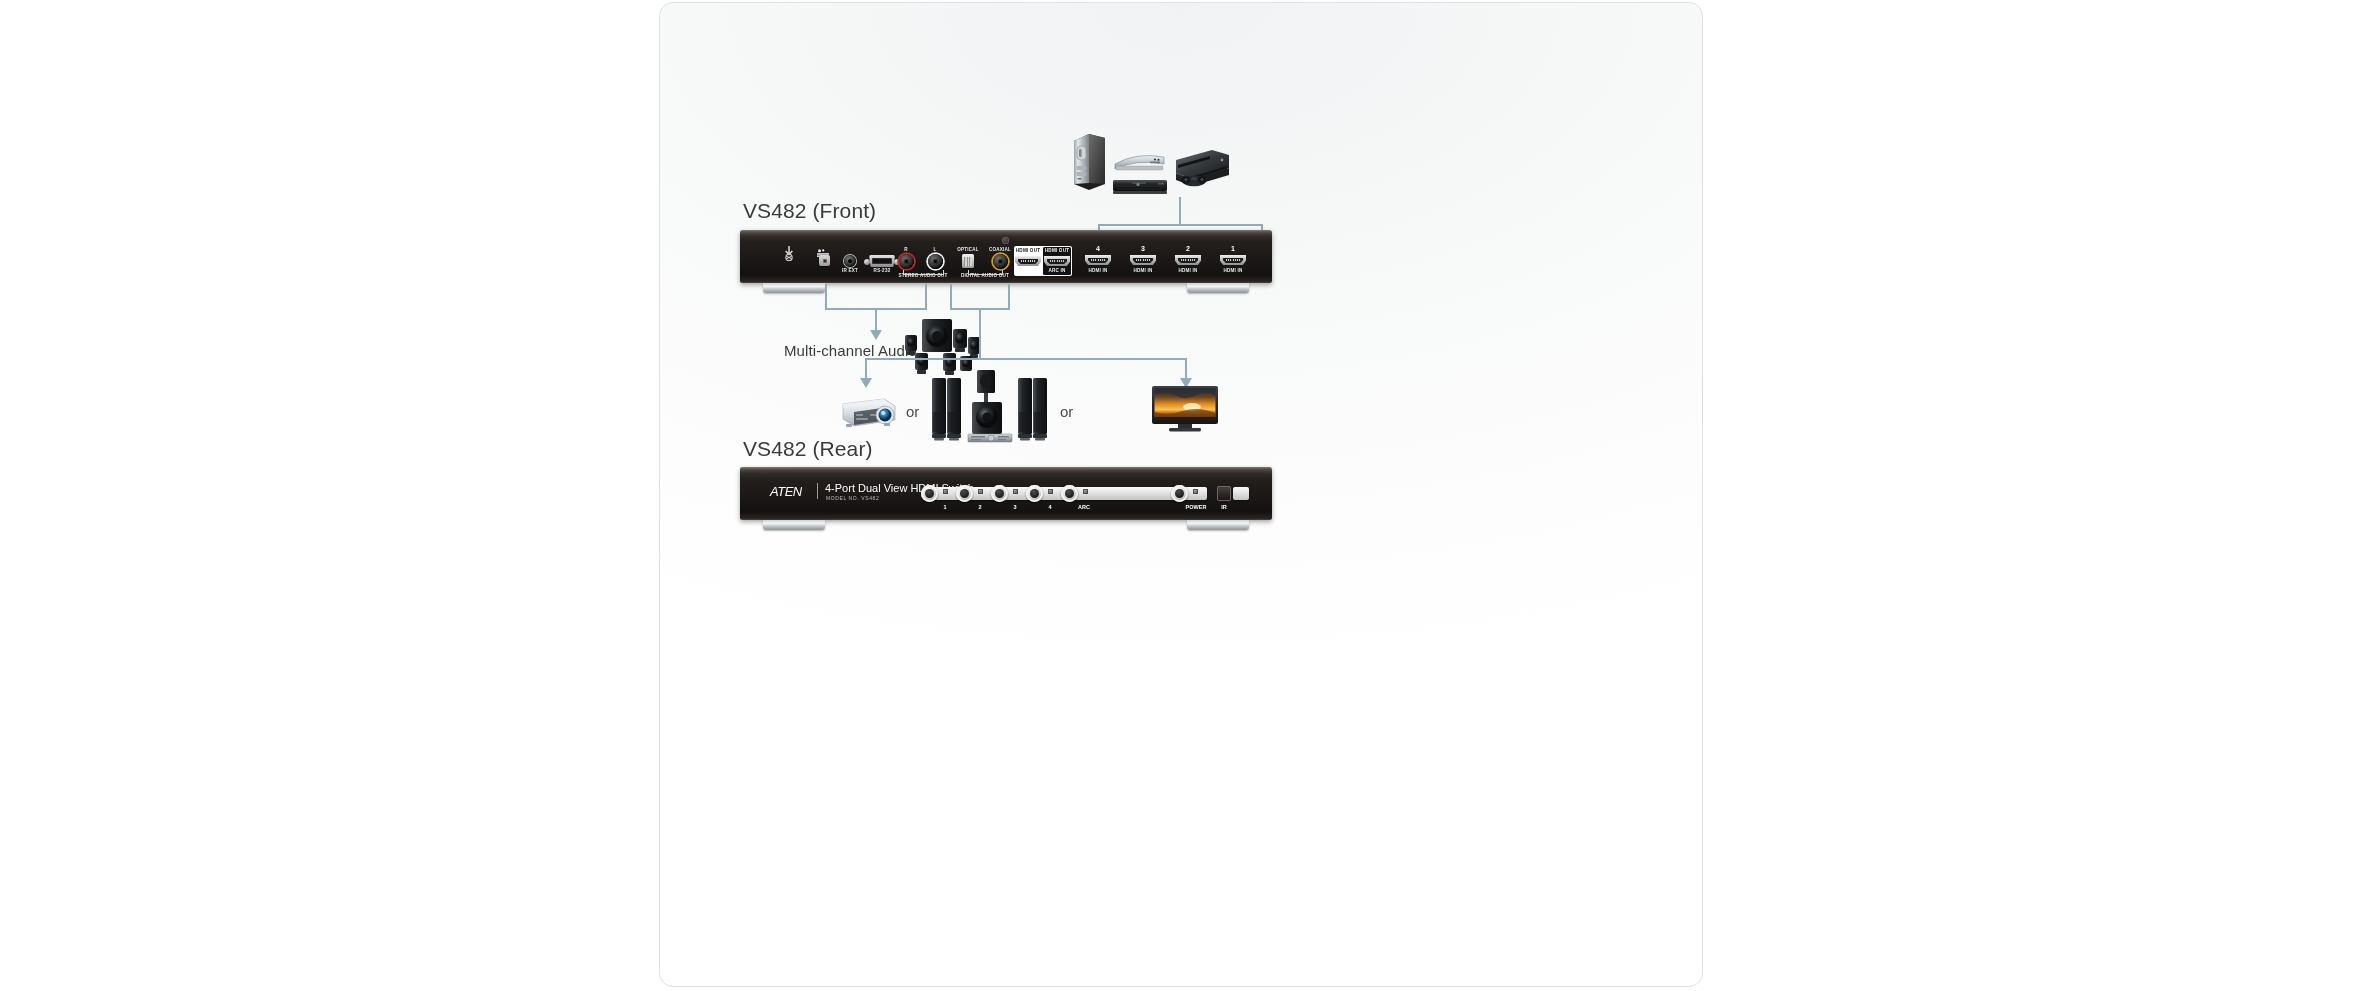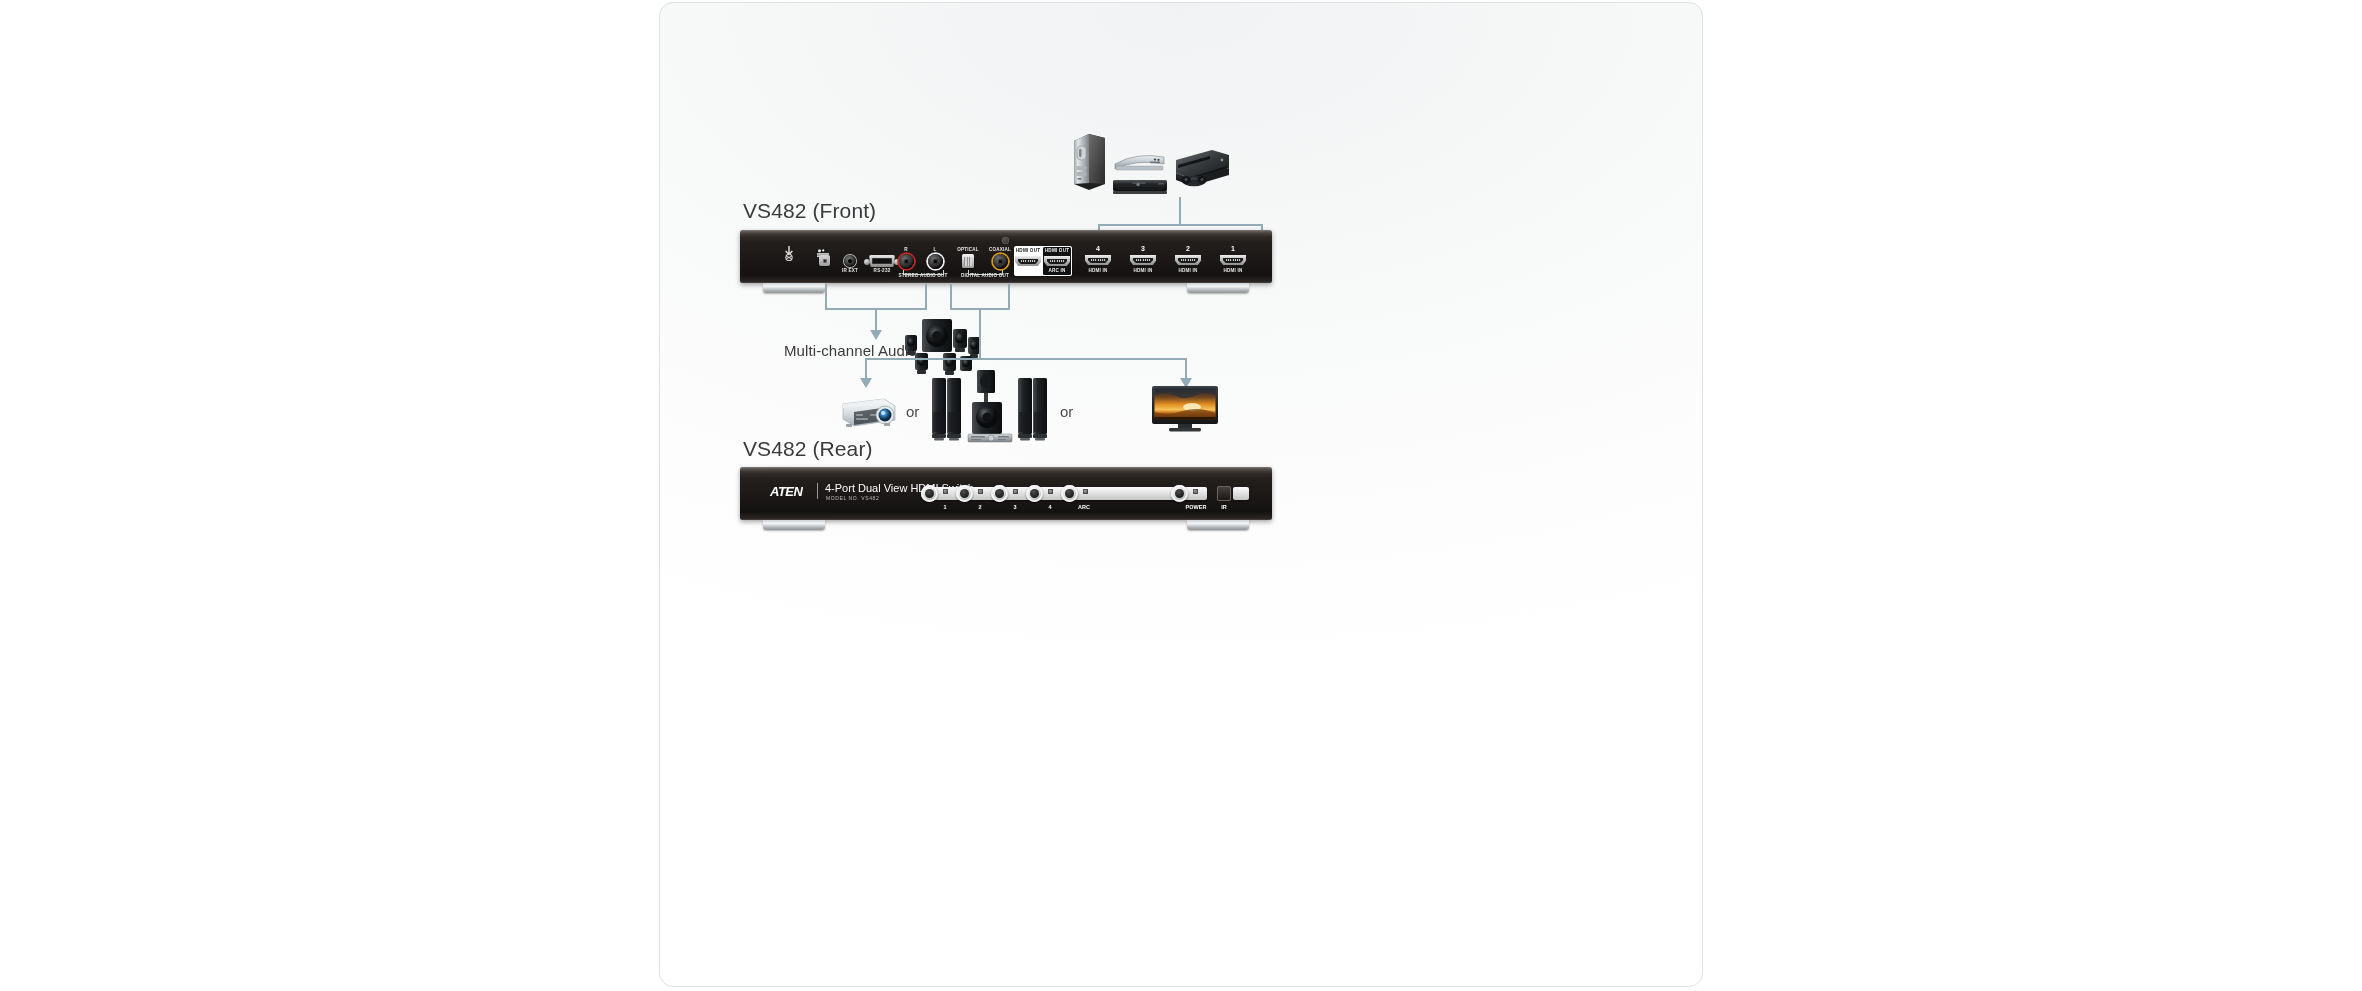--- a/index.html
+++ b/index.html
@@ -235,21 +235,21 @@
     font-family:"Liberation Sans", sans-serif;white-space:nowrap;text-align:center;
   }
   .ir-win{
     position:absolute;width:14px;height:15px;border-radius:2px;
     background:linear-gradient(180deg,#4a4442,#2a2524 60%,#1a1717);
     box-shadow:inset 0 0 0 1px #6a6360;
   }
   .aten-logo{
     position:absolute;
     color:#ffffff;
-    font-weight:bold;
+    font-weight:normal;
     font-style:italic;
     font-size:13px;
     letter-spacing:-.5px;
     font-family:"Liberation Sans", sans-serif;
   }
   .aten-model{
     position:absolute;color:#ffffff;
     font-size:11px;
     font-family:"Liberation Sans", sans-serif;
     white-space:nowrap;

